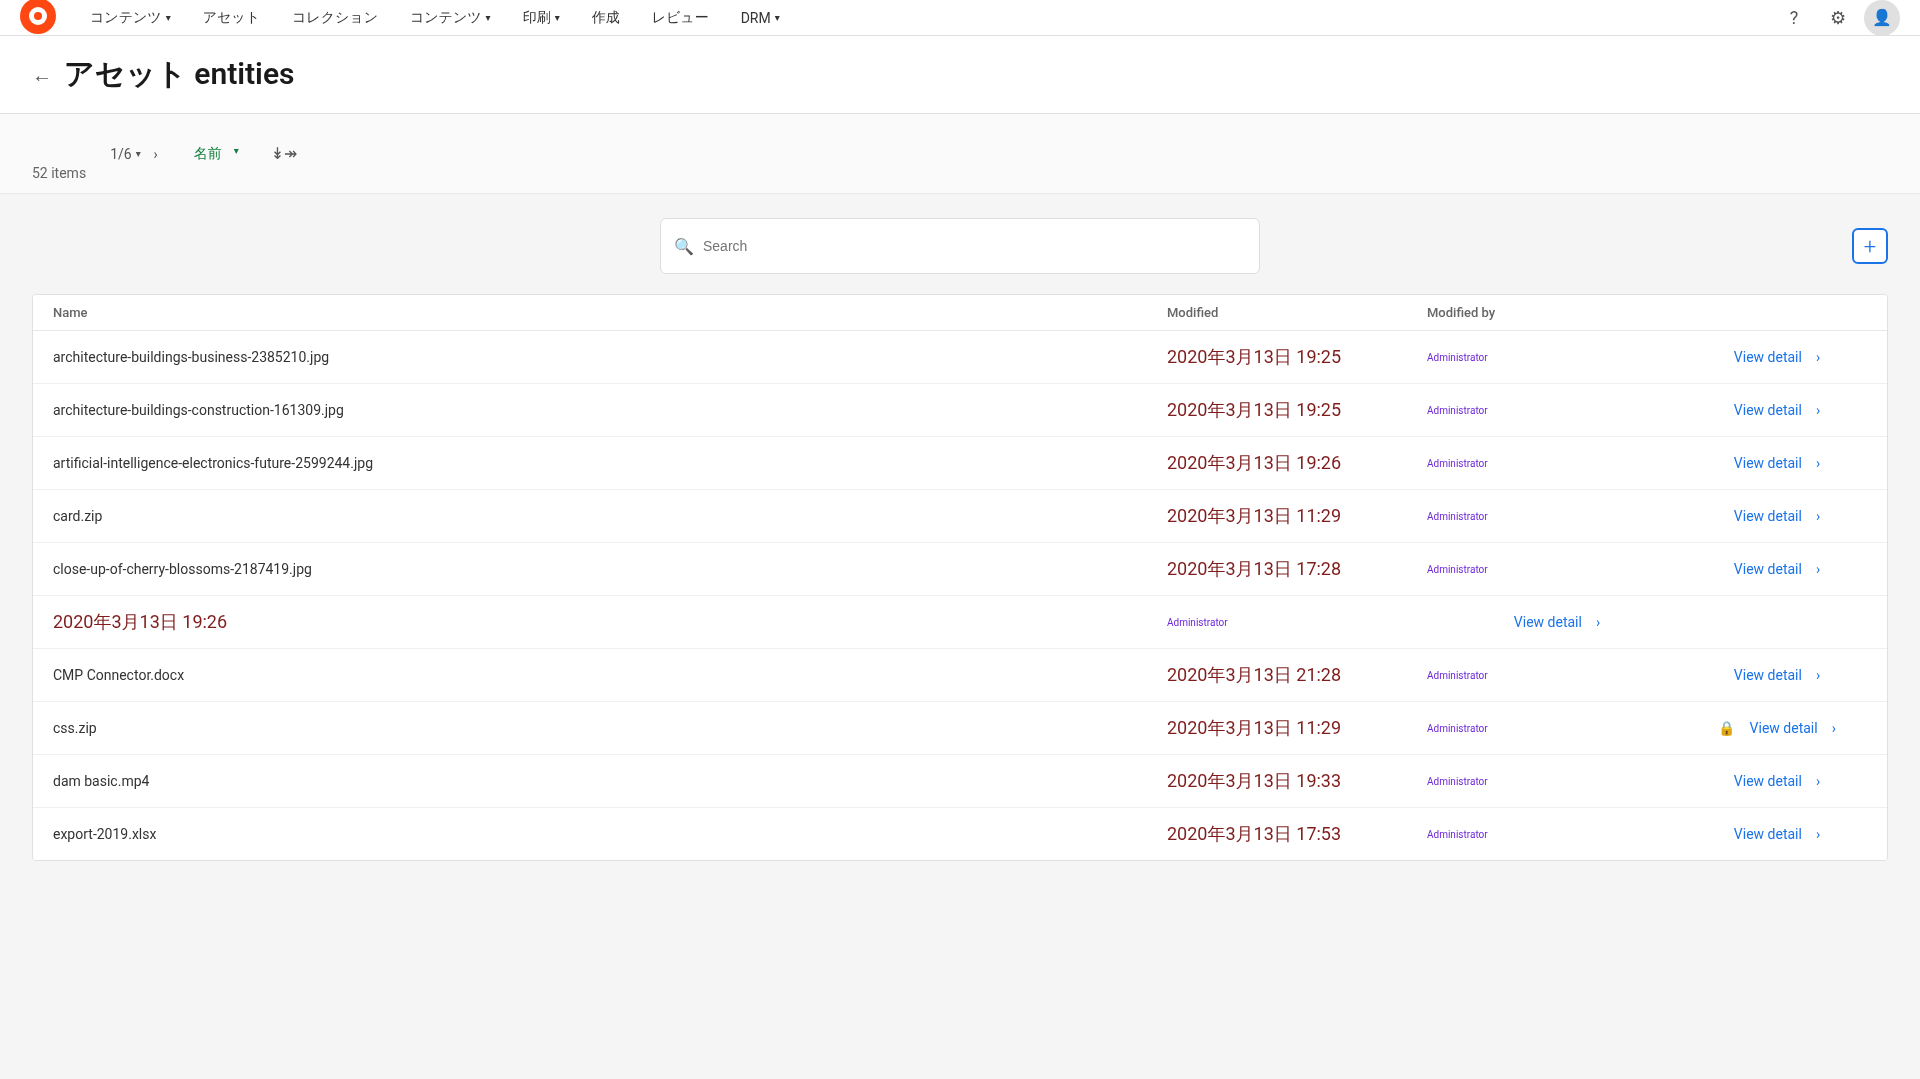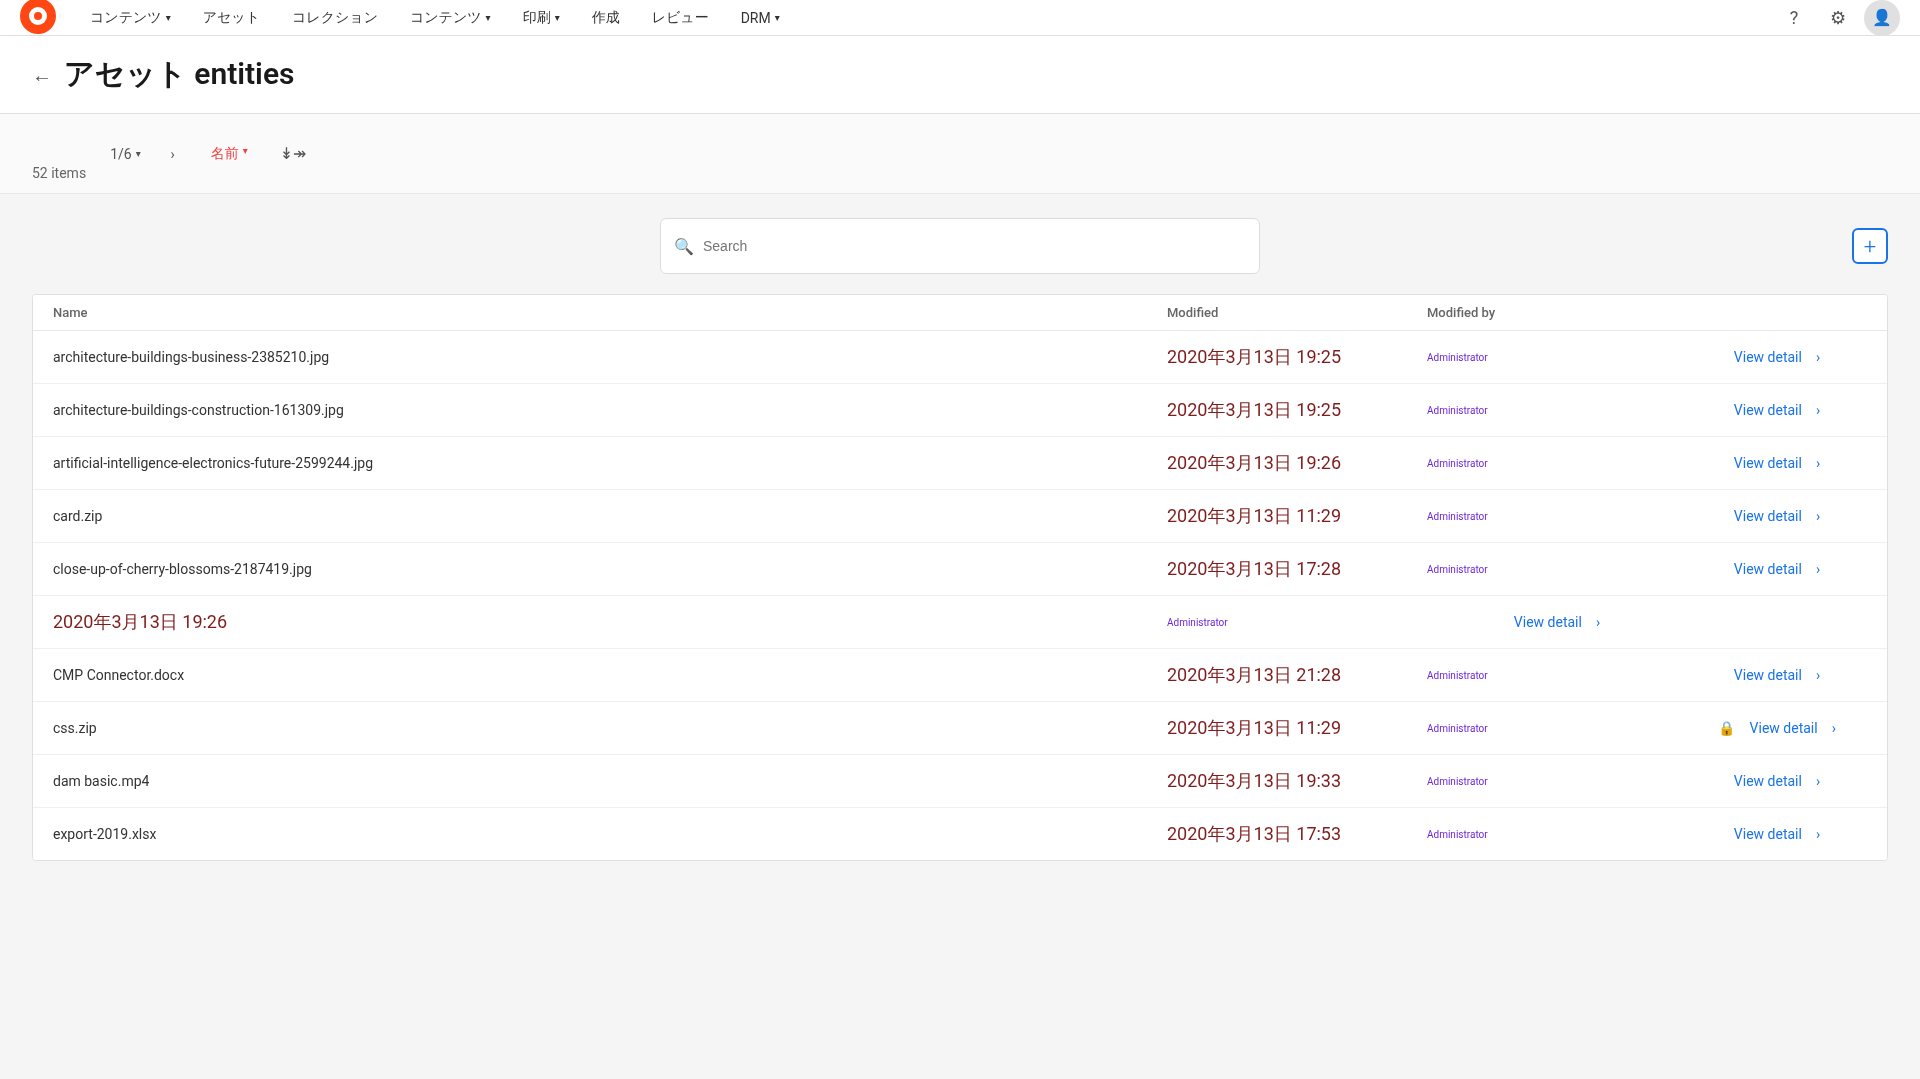--- a/index.html
+++ b/index.html
@@ -96,21 +96,21 @@
     }
     .items-count {
       color: #666;
       font-size: 14px;
       margin-right: 8px;
       margin-top: 39px;
     }
     .pagination {
       display: flex;
       align-items: center;
-      gap: 18px;
+      gap: 1px;
     }
     .page-selector {
       display: flex;
       align-items: center;
       gap: 4px;
       cursor: pointer;
       color: #555;
       font-size: 14px;
     }
     .page-selector .chevron {
@@ -122,23 +122,23 @@
       display: flex;
       align-items: center;
       justify-content: center;
       cursor: pointer;
       border-radius: 4px;
       color: #555;
     }
     .sort-btn {
       display: flex;
       align-items: flex-start;
-      gap: 4px;
-      cursor: pointer;
-      color: #ef4444;
+      gap: 12px;
+      cursor: pointer;
+      color: #15803d;
       padding: 4px 8px;
       border-radius: 4px;
     }
     .sort-icon-btn {
       cursor: pointer;
       color: #555;
       padding: 4px 8px;
       border-radius: 4px;
       font-size: 16px;
     }

